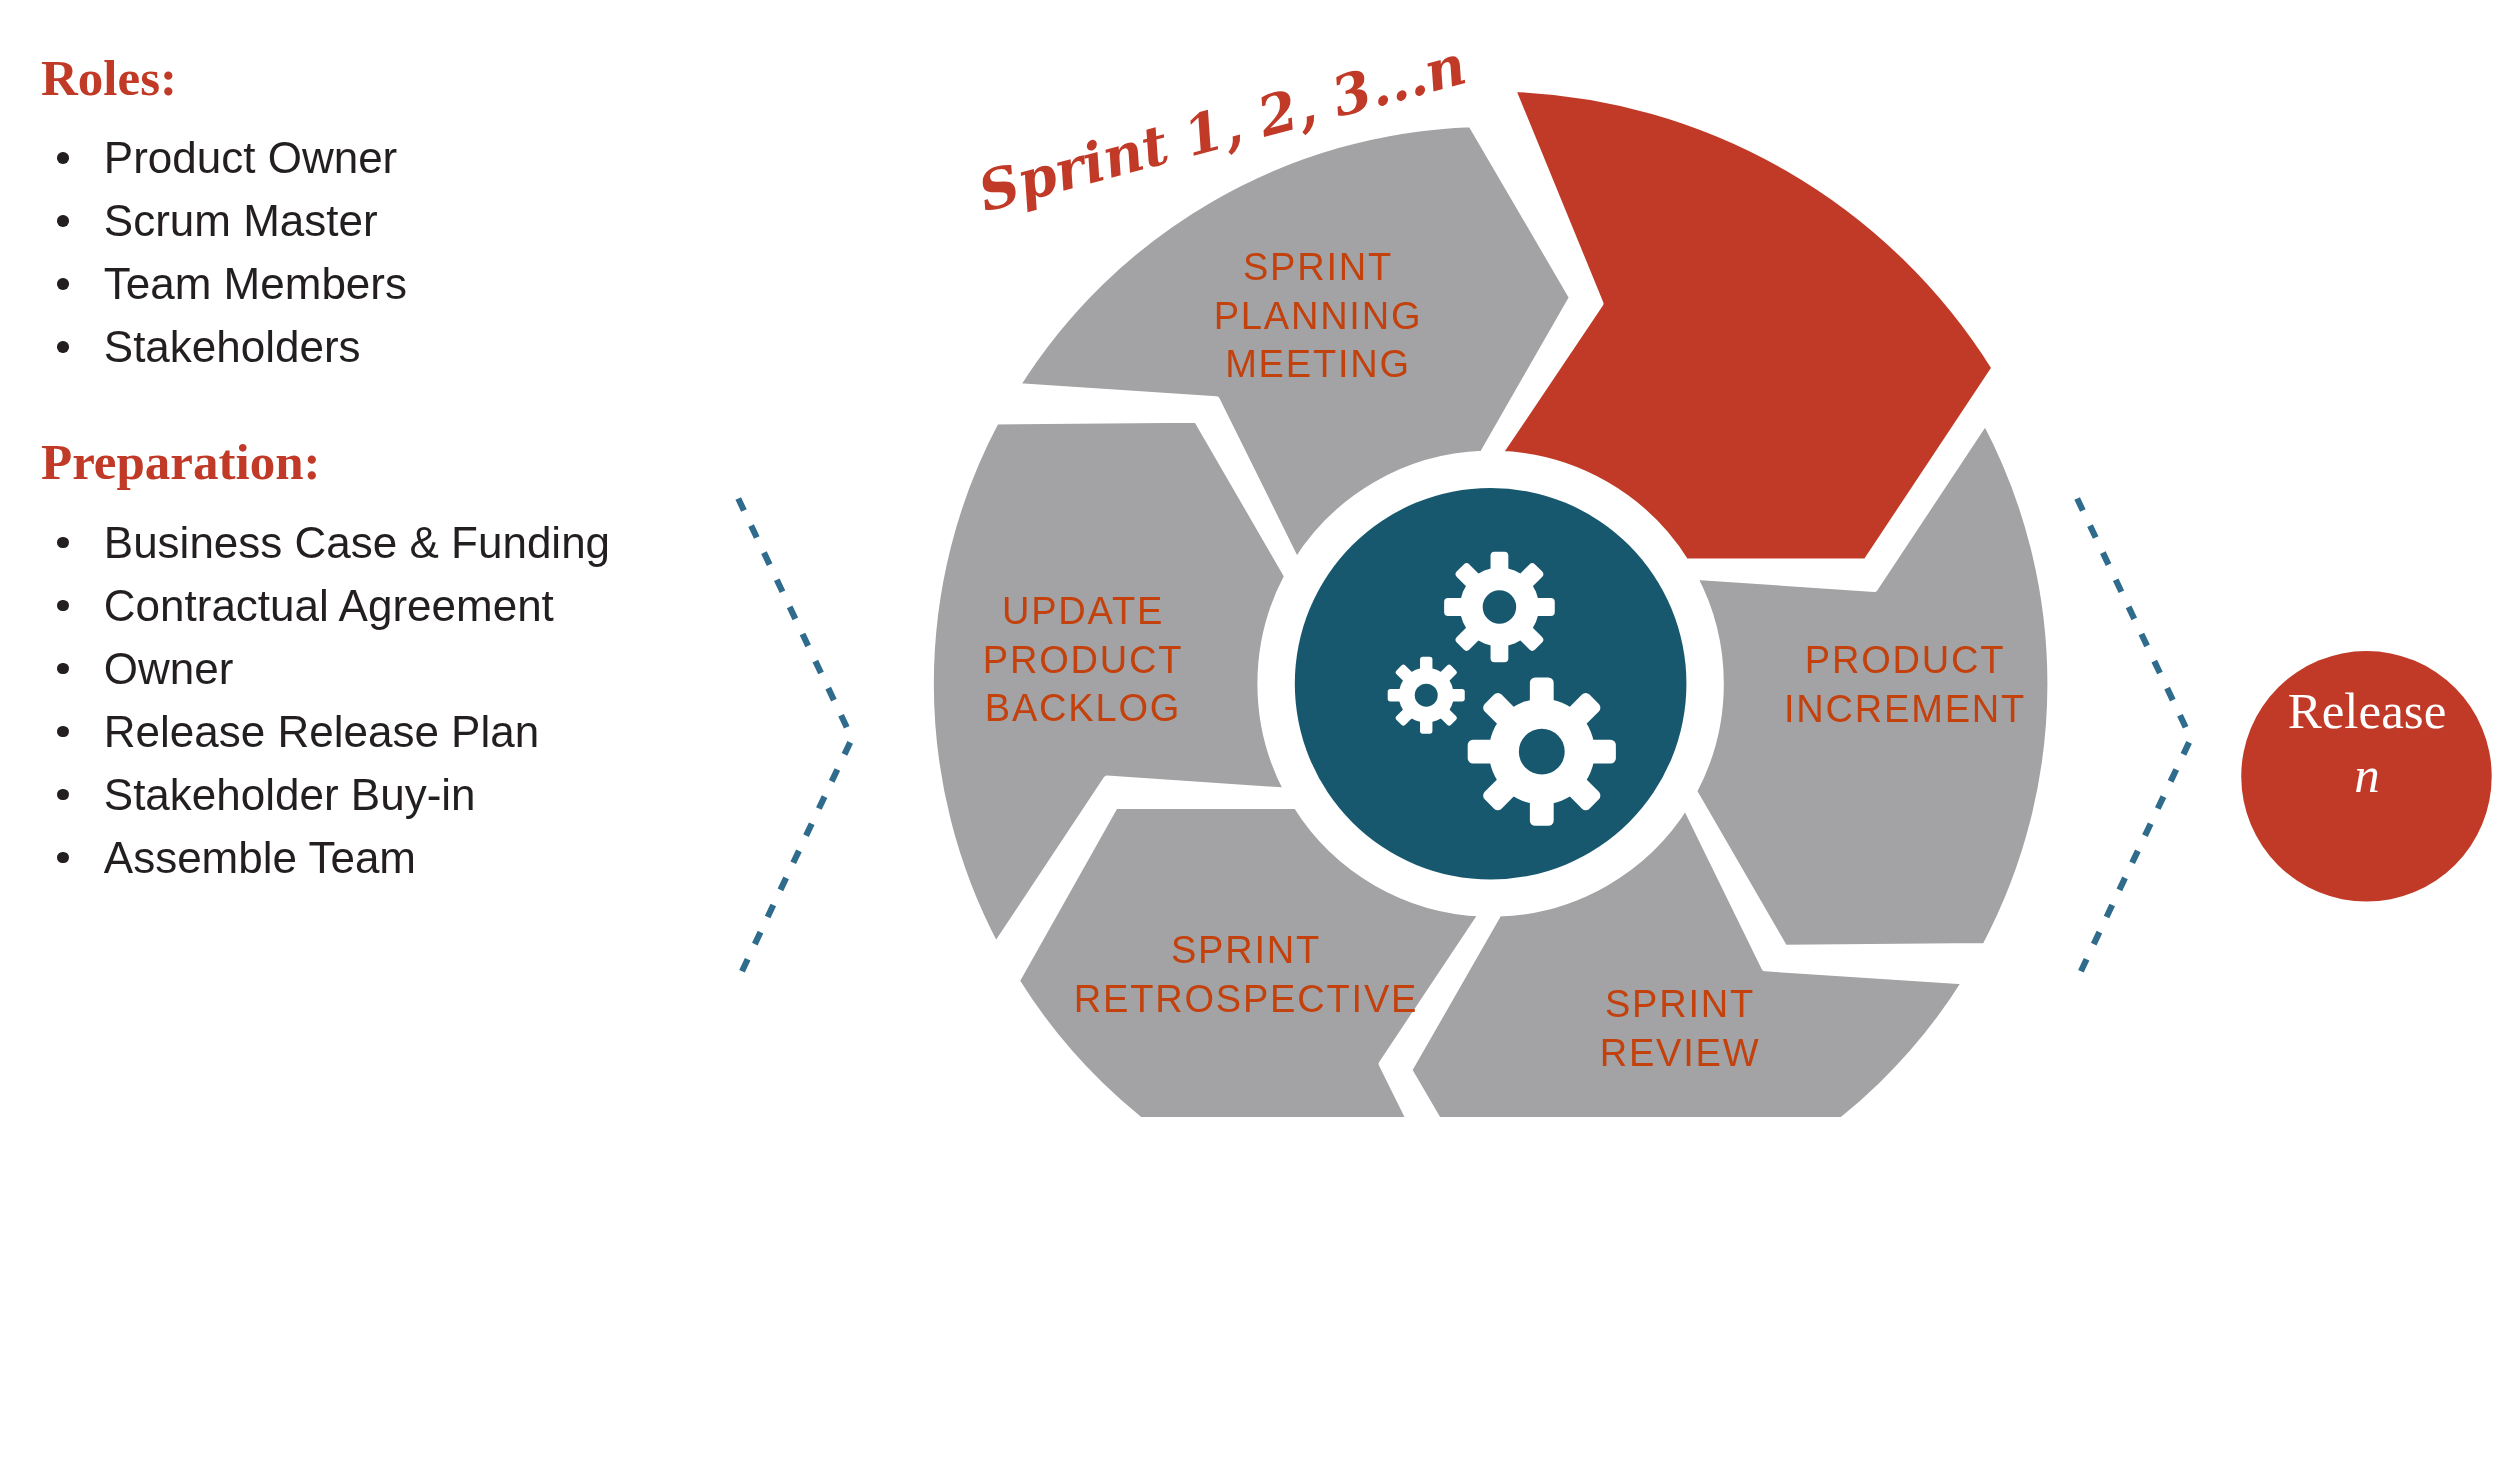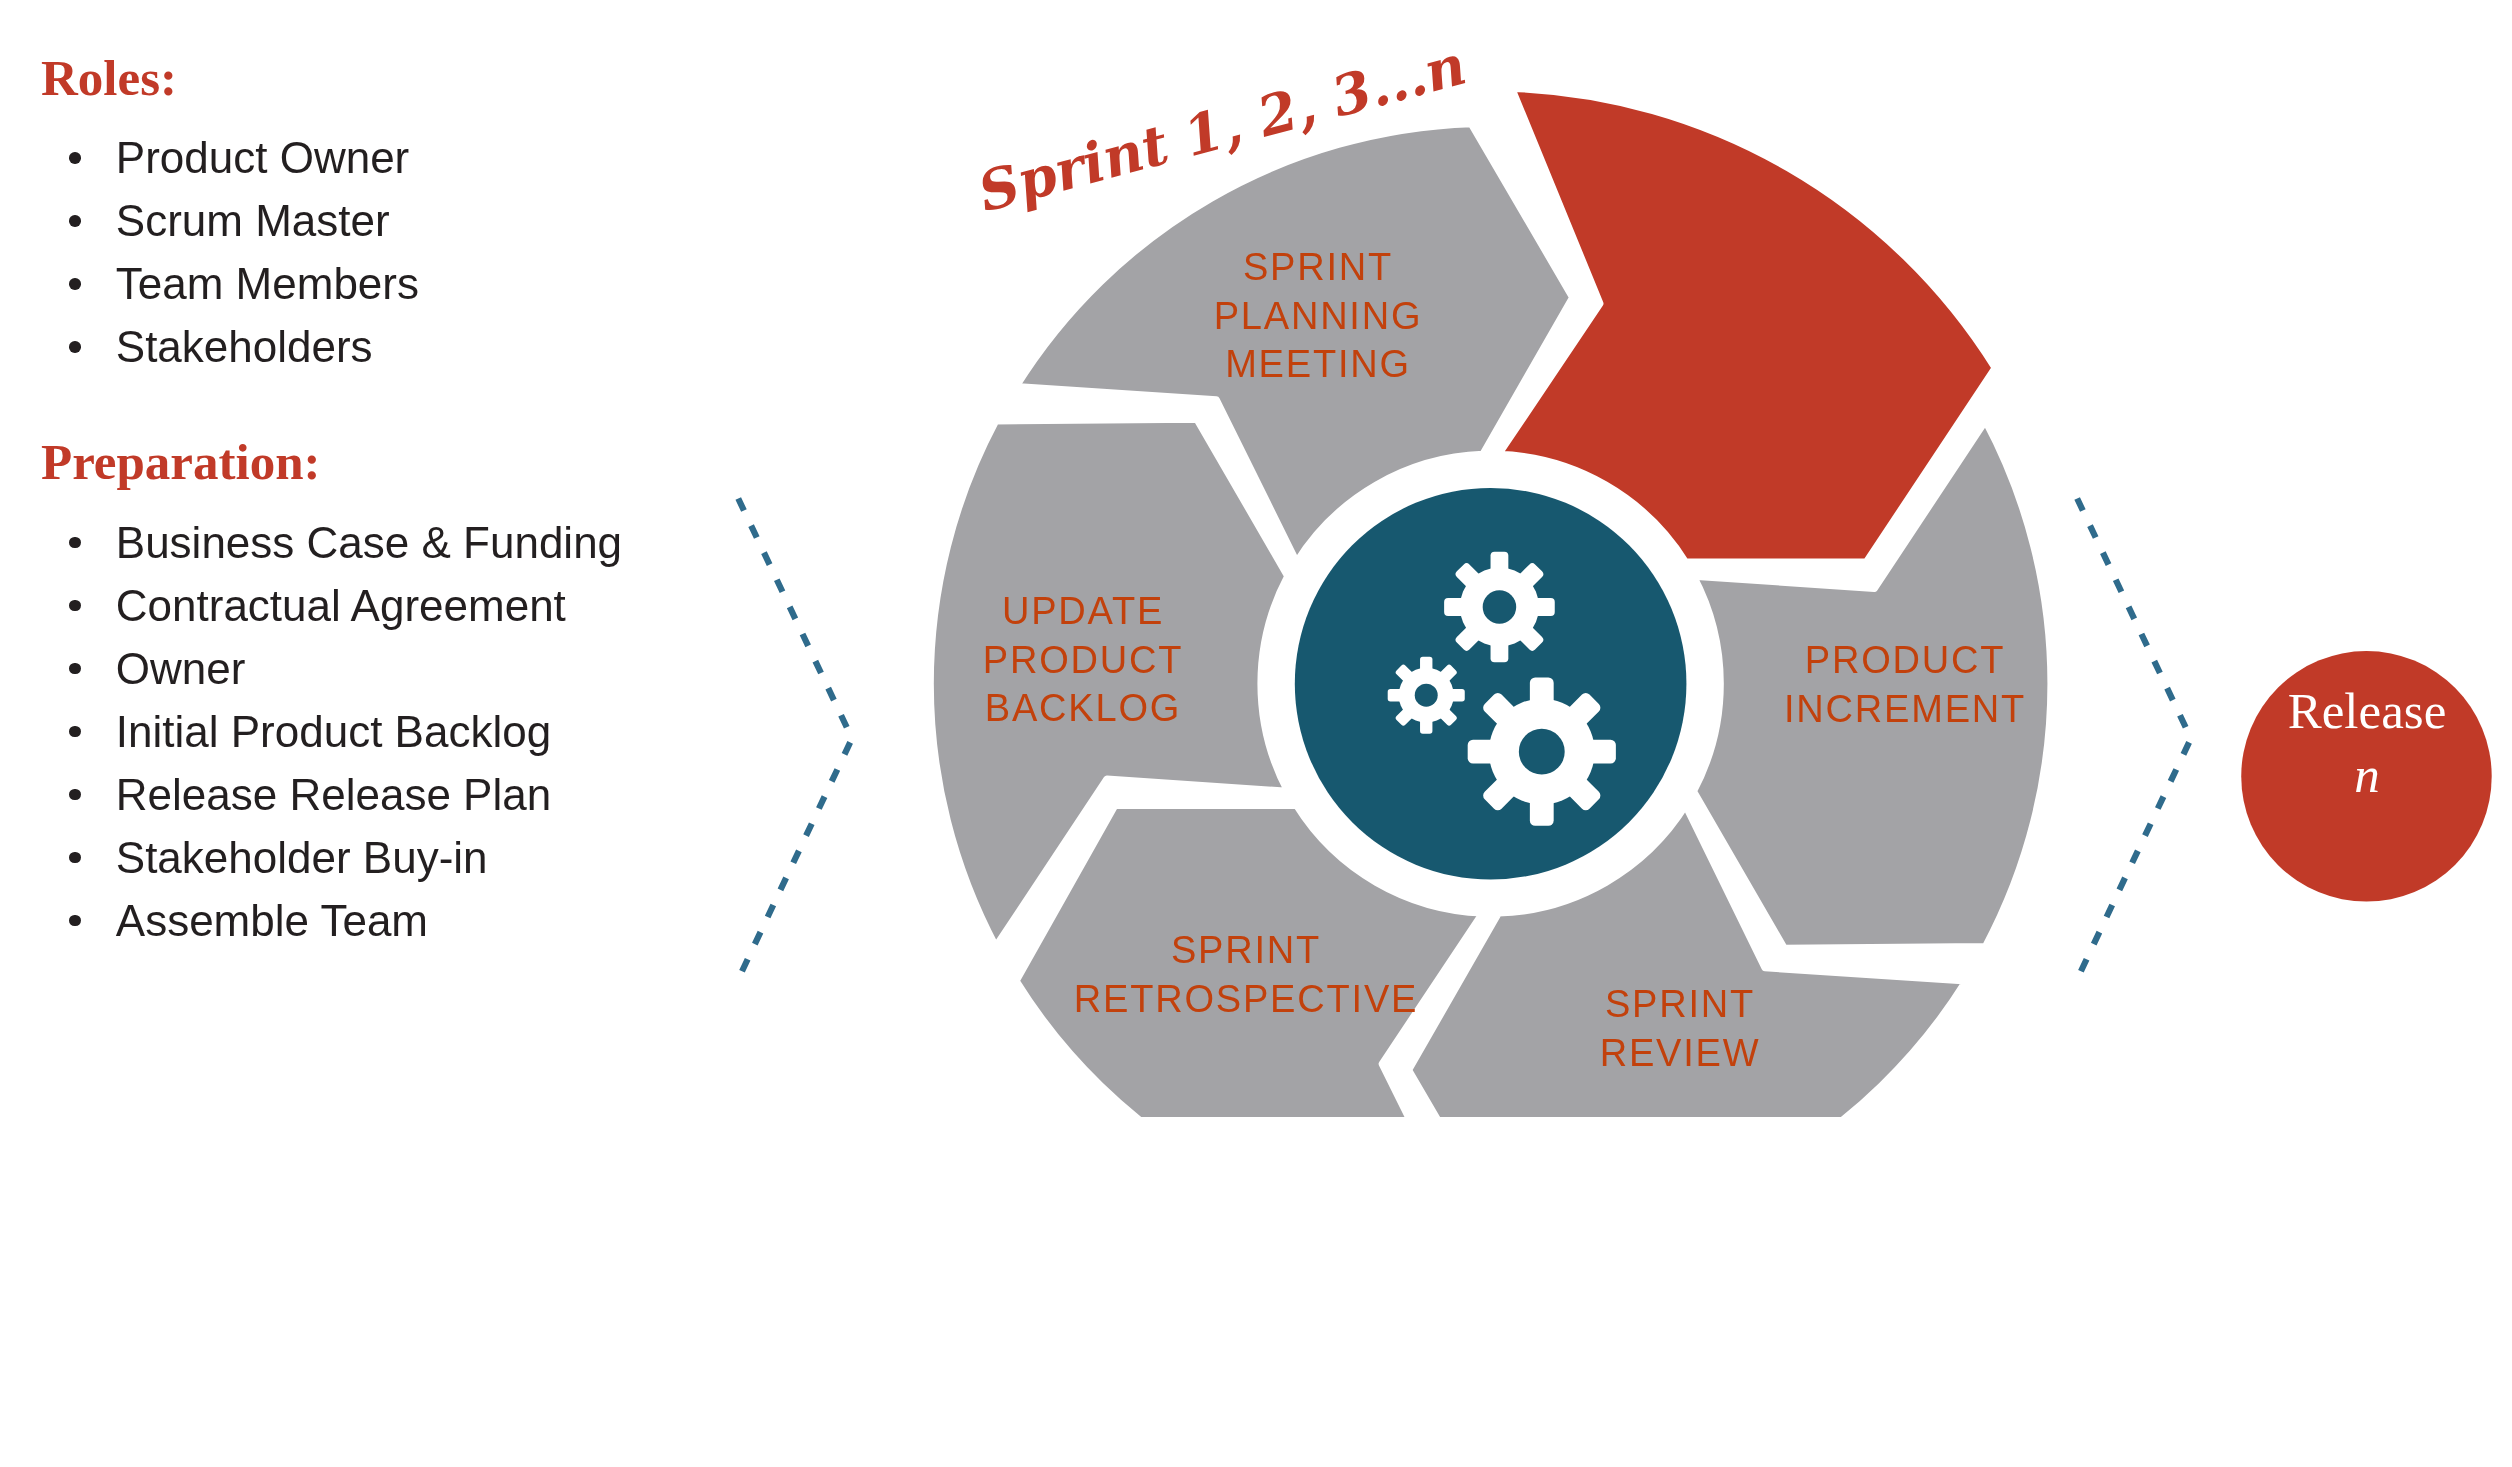--- a/index.html
+++ b/index.html
@@ -18,21 +18,21 @@
   
   .left-panel { position: absolute; left: 41px; top: 49px; width: 759px; }
   .section-heading {
     font-family: "Liberation Serif", serif;
     font-weight: 700;
     font-size: 51px;
     color: #c13a28;
     margin-bottom: 19.4px;
   }
   .prep-section { margin-top: 55px; }
-  ul.bullet-list { list-style: none; margin: 16px; padding: 0; }
+  ul.bullet-list { list-style: none; margin: 4px; padding: 0; }
   ul.bullet-list li {
     display: flex;
     align-items: center;
     height: 63px;
     font-size: 44px;
     line-height: 63px;
     color: #231f20;
   }
   .dot {
     width: 11.5px; height: 11.5px;
@@ -168,24 +168,20 @@
         <li>
             <span class="dot"></span>
             <span>Contractual Agreement</span>
           </li>
         <li>
             <span class="dot"></span>
             <span>Owner</span>
           </li>
         <li>
             <span class="dot"></span>
-            <span>Initial Product Backlog</span>
-          </li>
-        <li>
-            <span class="dot"></span>
             <span>Release Release Plan</span>
           </li>
         <li>
             <span class="dot"></span>
             <span>Stakeholder Buy-in</span>
           </li>
         <li>
             <span class="dot"></span>
             <span>Assemble Team</span>
           </li>

